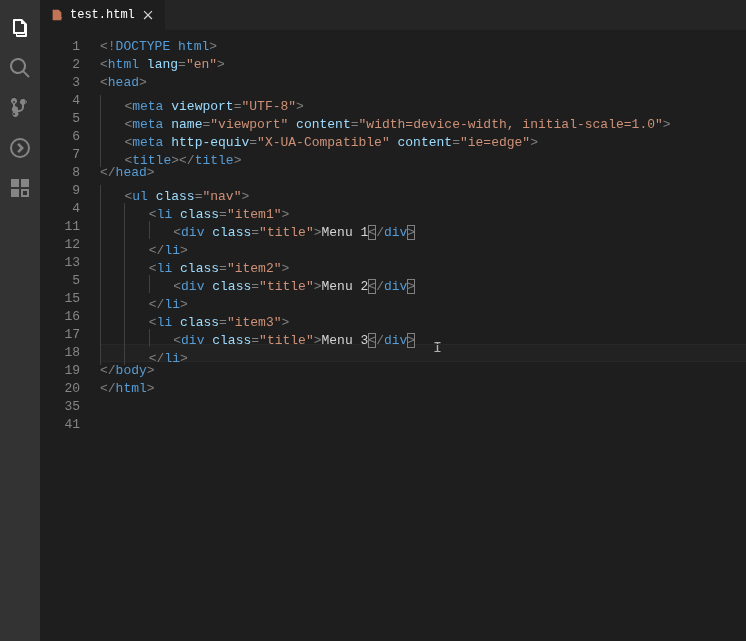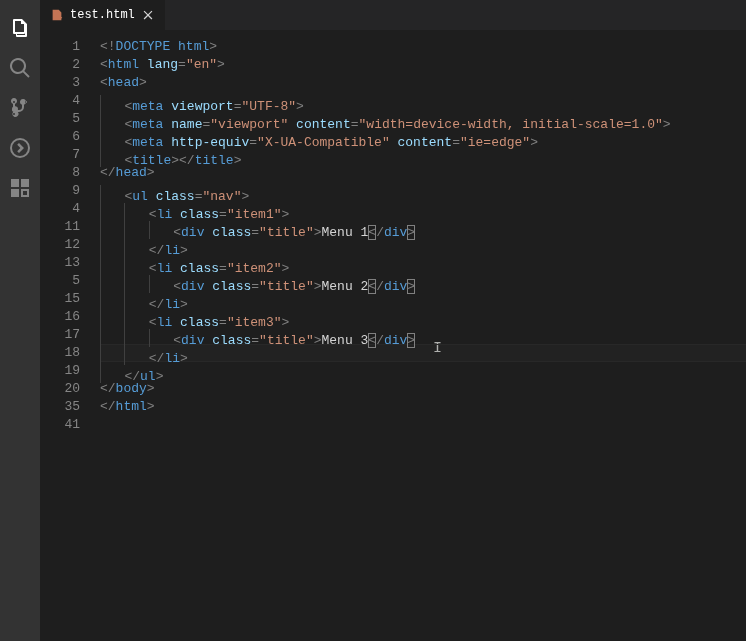--- a/index.html
+++ b/index.html
@@ -210,18 +210,17 @@
         <div class="line"><span class="indent"></span>   <span class="b">&lt;</span><span class="t">ul</span><span class="tx"> </span><span class="a">class</span><span class="b">=</span><span class="s">"nav"</span><span class="b">&gt;</span></div>
         <div class="line"><span class="indent"></span>   <span class="indent"></span>   <span class="b">&lt;</span><span class="t">li</span><span class="tx"> </span><span class="a">class</span><span class="b">=</span><span class="s">"item1"</span><span class="b">&gt;</span></div>
         <div class="line"><span class="indent"></span>   <span class="indent"></span>   <span class="indent"></span>   <span class="b">&lt;</span><span class="t">div</span><span class="tx"> </span><span class="a">class</span><span class="b">=</span><span class="s">"title"</span><span class="b">&gt;</span><span class="tx">Menu 1</span><span class="b boxed">&lt;</span><span class="b">/</span><span class="t">div</span><span class="b boxed">&gt;</span></div>
         <div class="line"><span class="indent"></span>   <span class="indent"></span>   <span class="b">&lt;/</span><span class="t">li</span><span class="b">&gt;</span></div>
         <div class="line"><span class="indent"></span>   <span class="indent"></span>   <span class="b">&lt;</span><span class="t">li</span><span class="tx"> </span><span class="a">class</span><span class="b">=</span><span class="s">"item2"</span><span class="b">&gt;</span></div>
         <div class="line"><span class="indent"></span>   <span class="indent"></span>   <span class="indent"></span>   <span class="b">&lt;</span><span class="t">div</span><span class="tx"> </span><span class="a">class</span><span class="b">=</span><span class="s">"title"</span><span class="b">&gt;</span><span class="tx">Menu 2</span><span class="b boxed">&lt;</span><span class="b">/</span><span class="t">div</span><span class="b boxed">&gt;</span></div>
         <div class="line"><span class="indent"></span>   <span class="indent"></span>   <span class="b">&lt;/</span><span class="t">li</span><span class="b">&gt;</span></div>
         <div class="line"><span class="indent"></span>   <span class="indent"></span>   <span class="b">&lt;</span><span class="t">li</span><span class="tx"> </span><span class="a">class</span><span class="b">=</span><span class="s">"item3"</span><span class="b">&gt;</span></div>
         <div class="line"><span class="indent"></span>   <span class="indent"></span>   <span class="indent"></span>   <span class="b">&lt;</span><span class="t">div</span><span class="tx"> </span><span class="a">class</span><span class="b">=</span><span class="s">"title"</span><span class="b">&gt;</span><span class="tx">Menu 3</span><span class="b boxed">&lt;</span><span class="b">/</span><span class="t">div</span><span class="b boxed">&gt;</span></div>
         <div class="line"><span class="indent"></span>   <span class="indent"></span>   <span class="b">&lt;/</span><span class="t">li</span><span class="b">&gt;</span></div>
-        <div class="line"><span class="indent"></span>   <span class="b">&lt;/</span><span class="t">ul</span><span class="b">&gt;</span></div>
         <div class="line"><span class="b">&lt;/</span><span class="t">body</span><span class="b">&gt;</span></div>
         <div class="line"><span class="b">&lt;/</span><span class="t">html</span><span class="b">&gt;</span></div>
       </div>
   </div>
 </div>
 
 </body></html>

